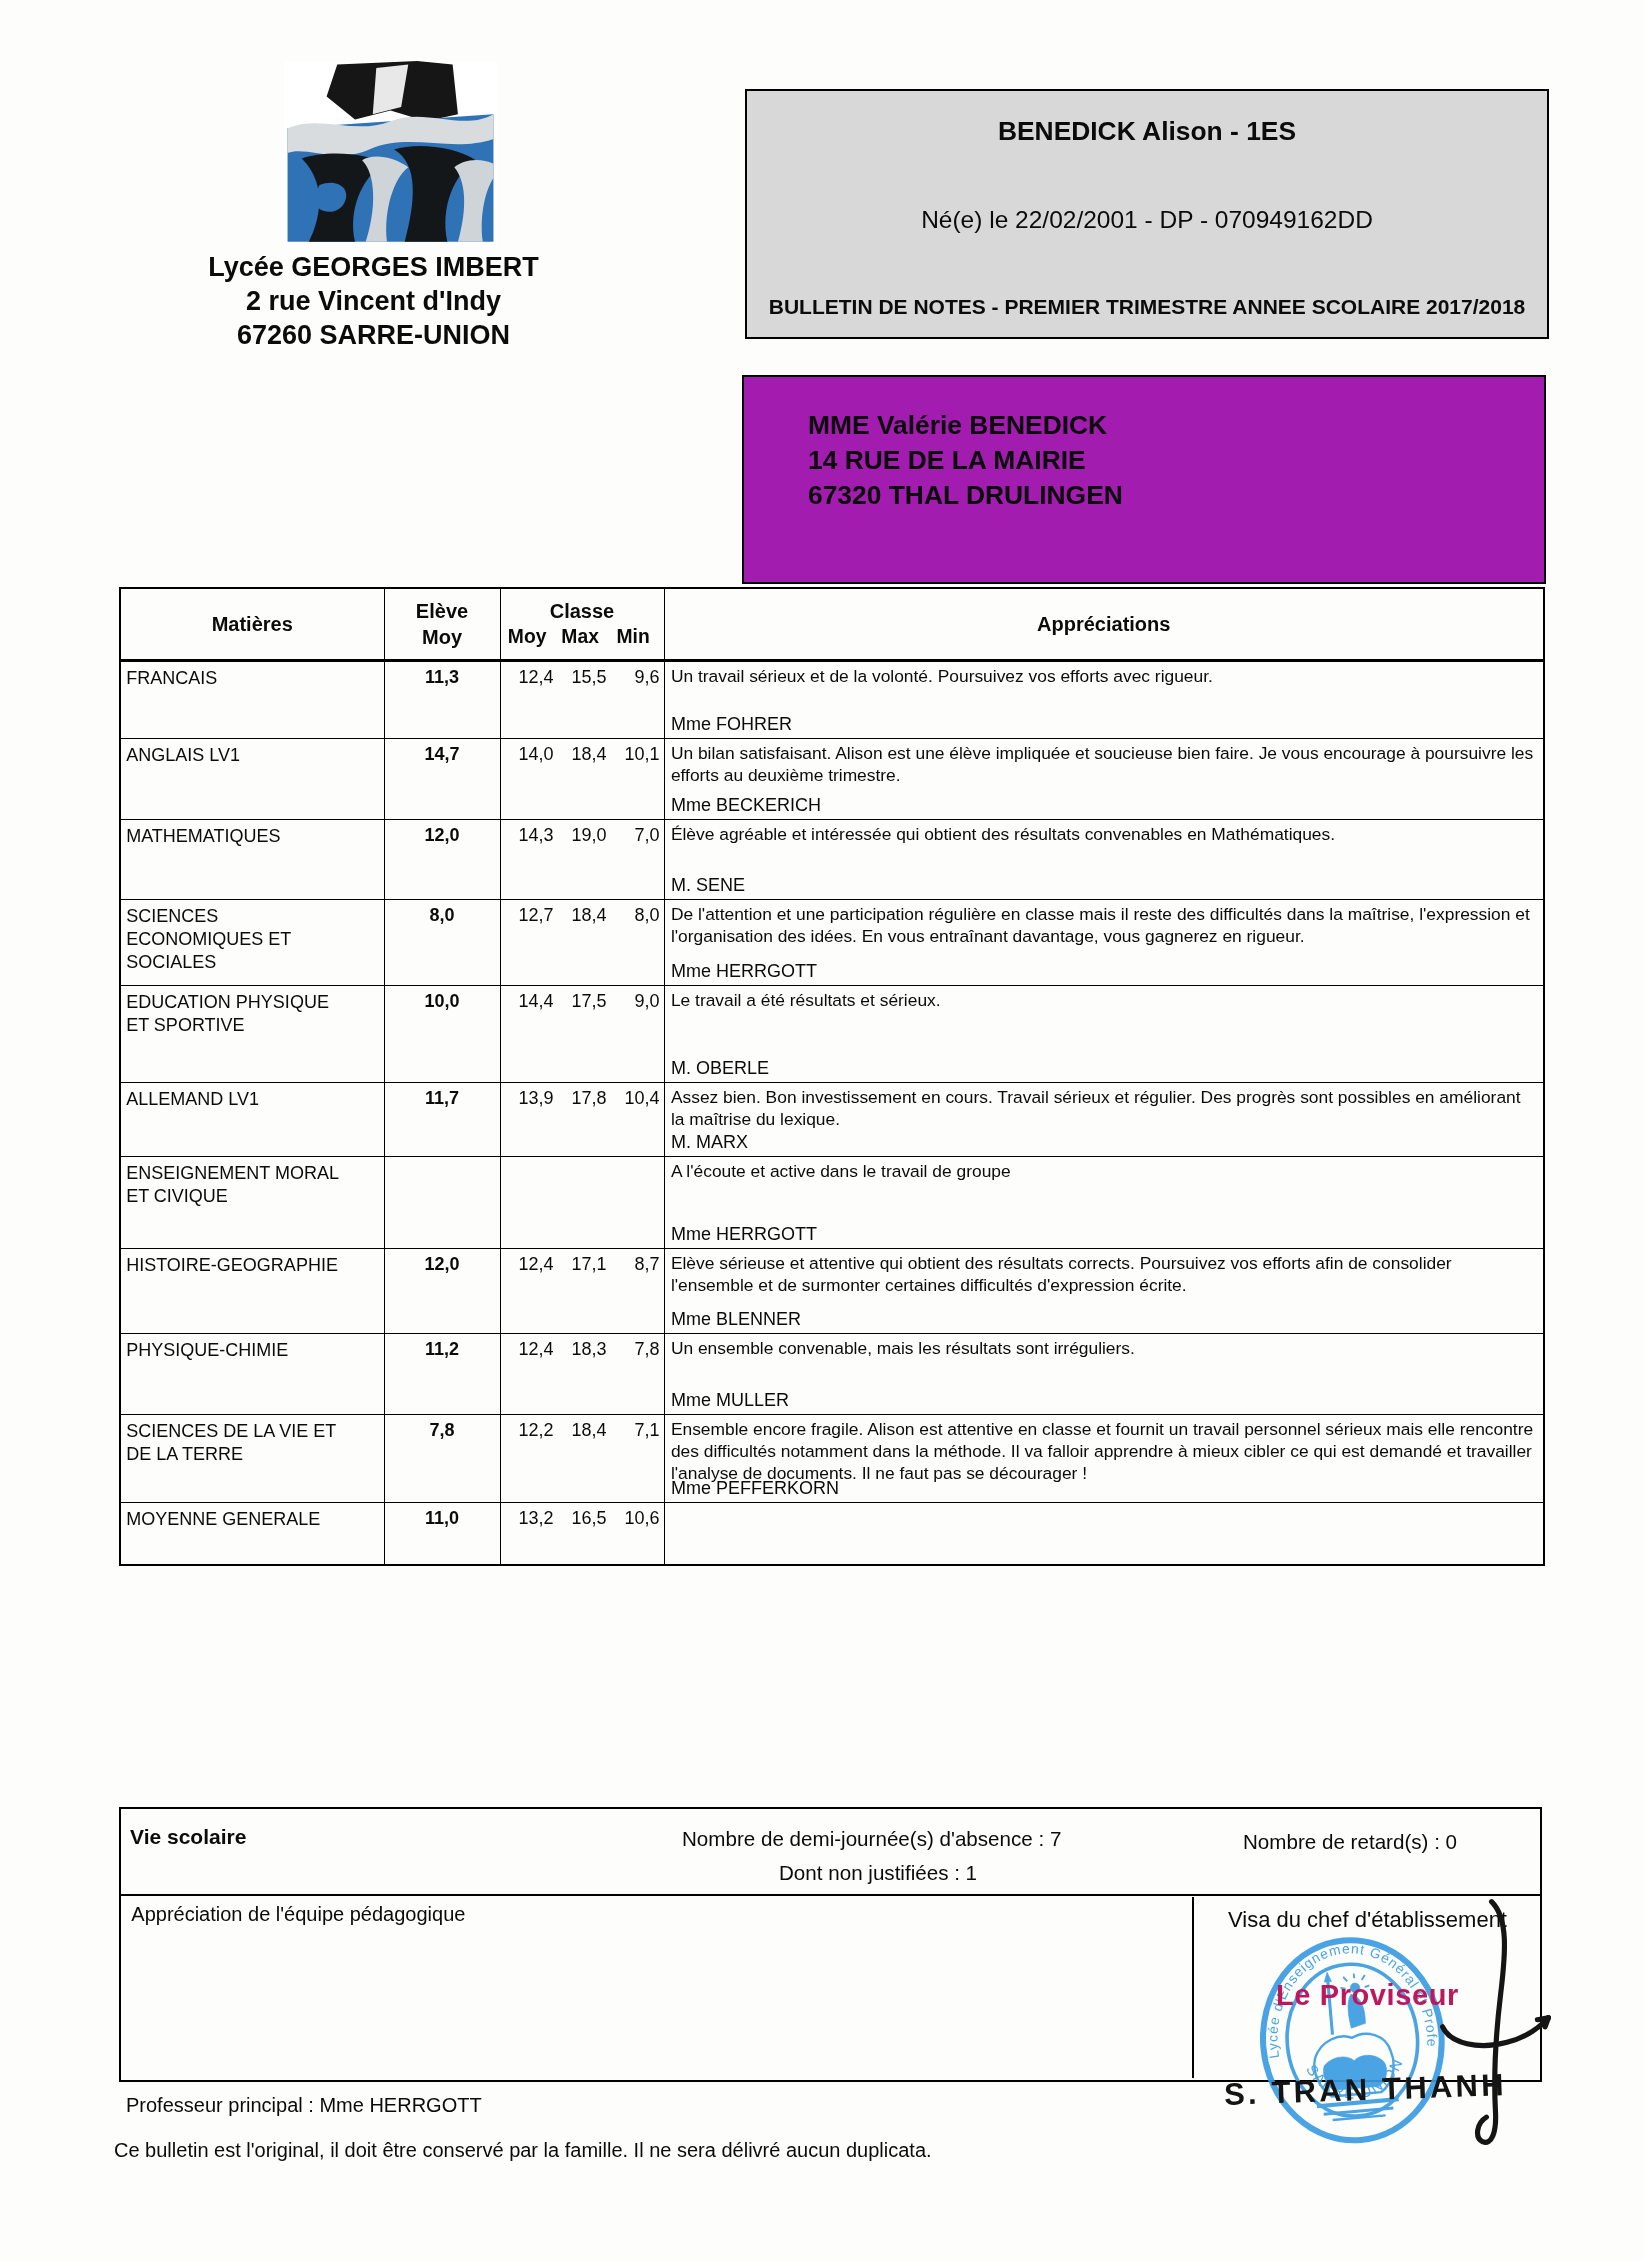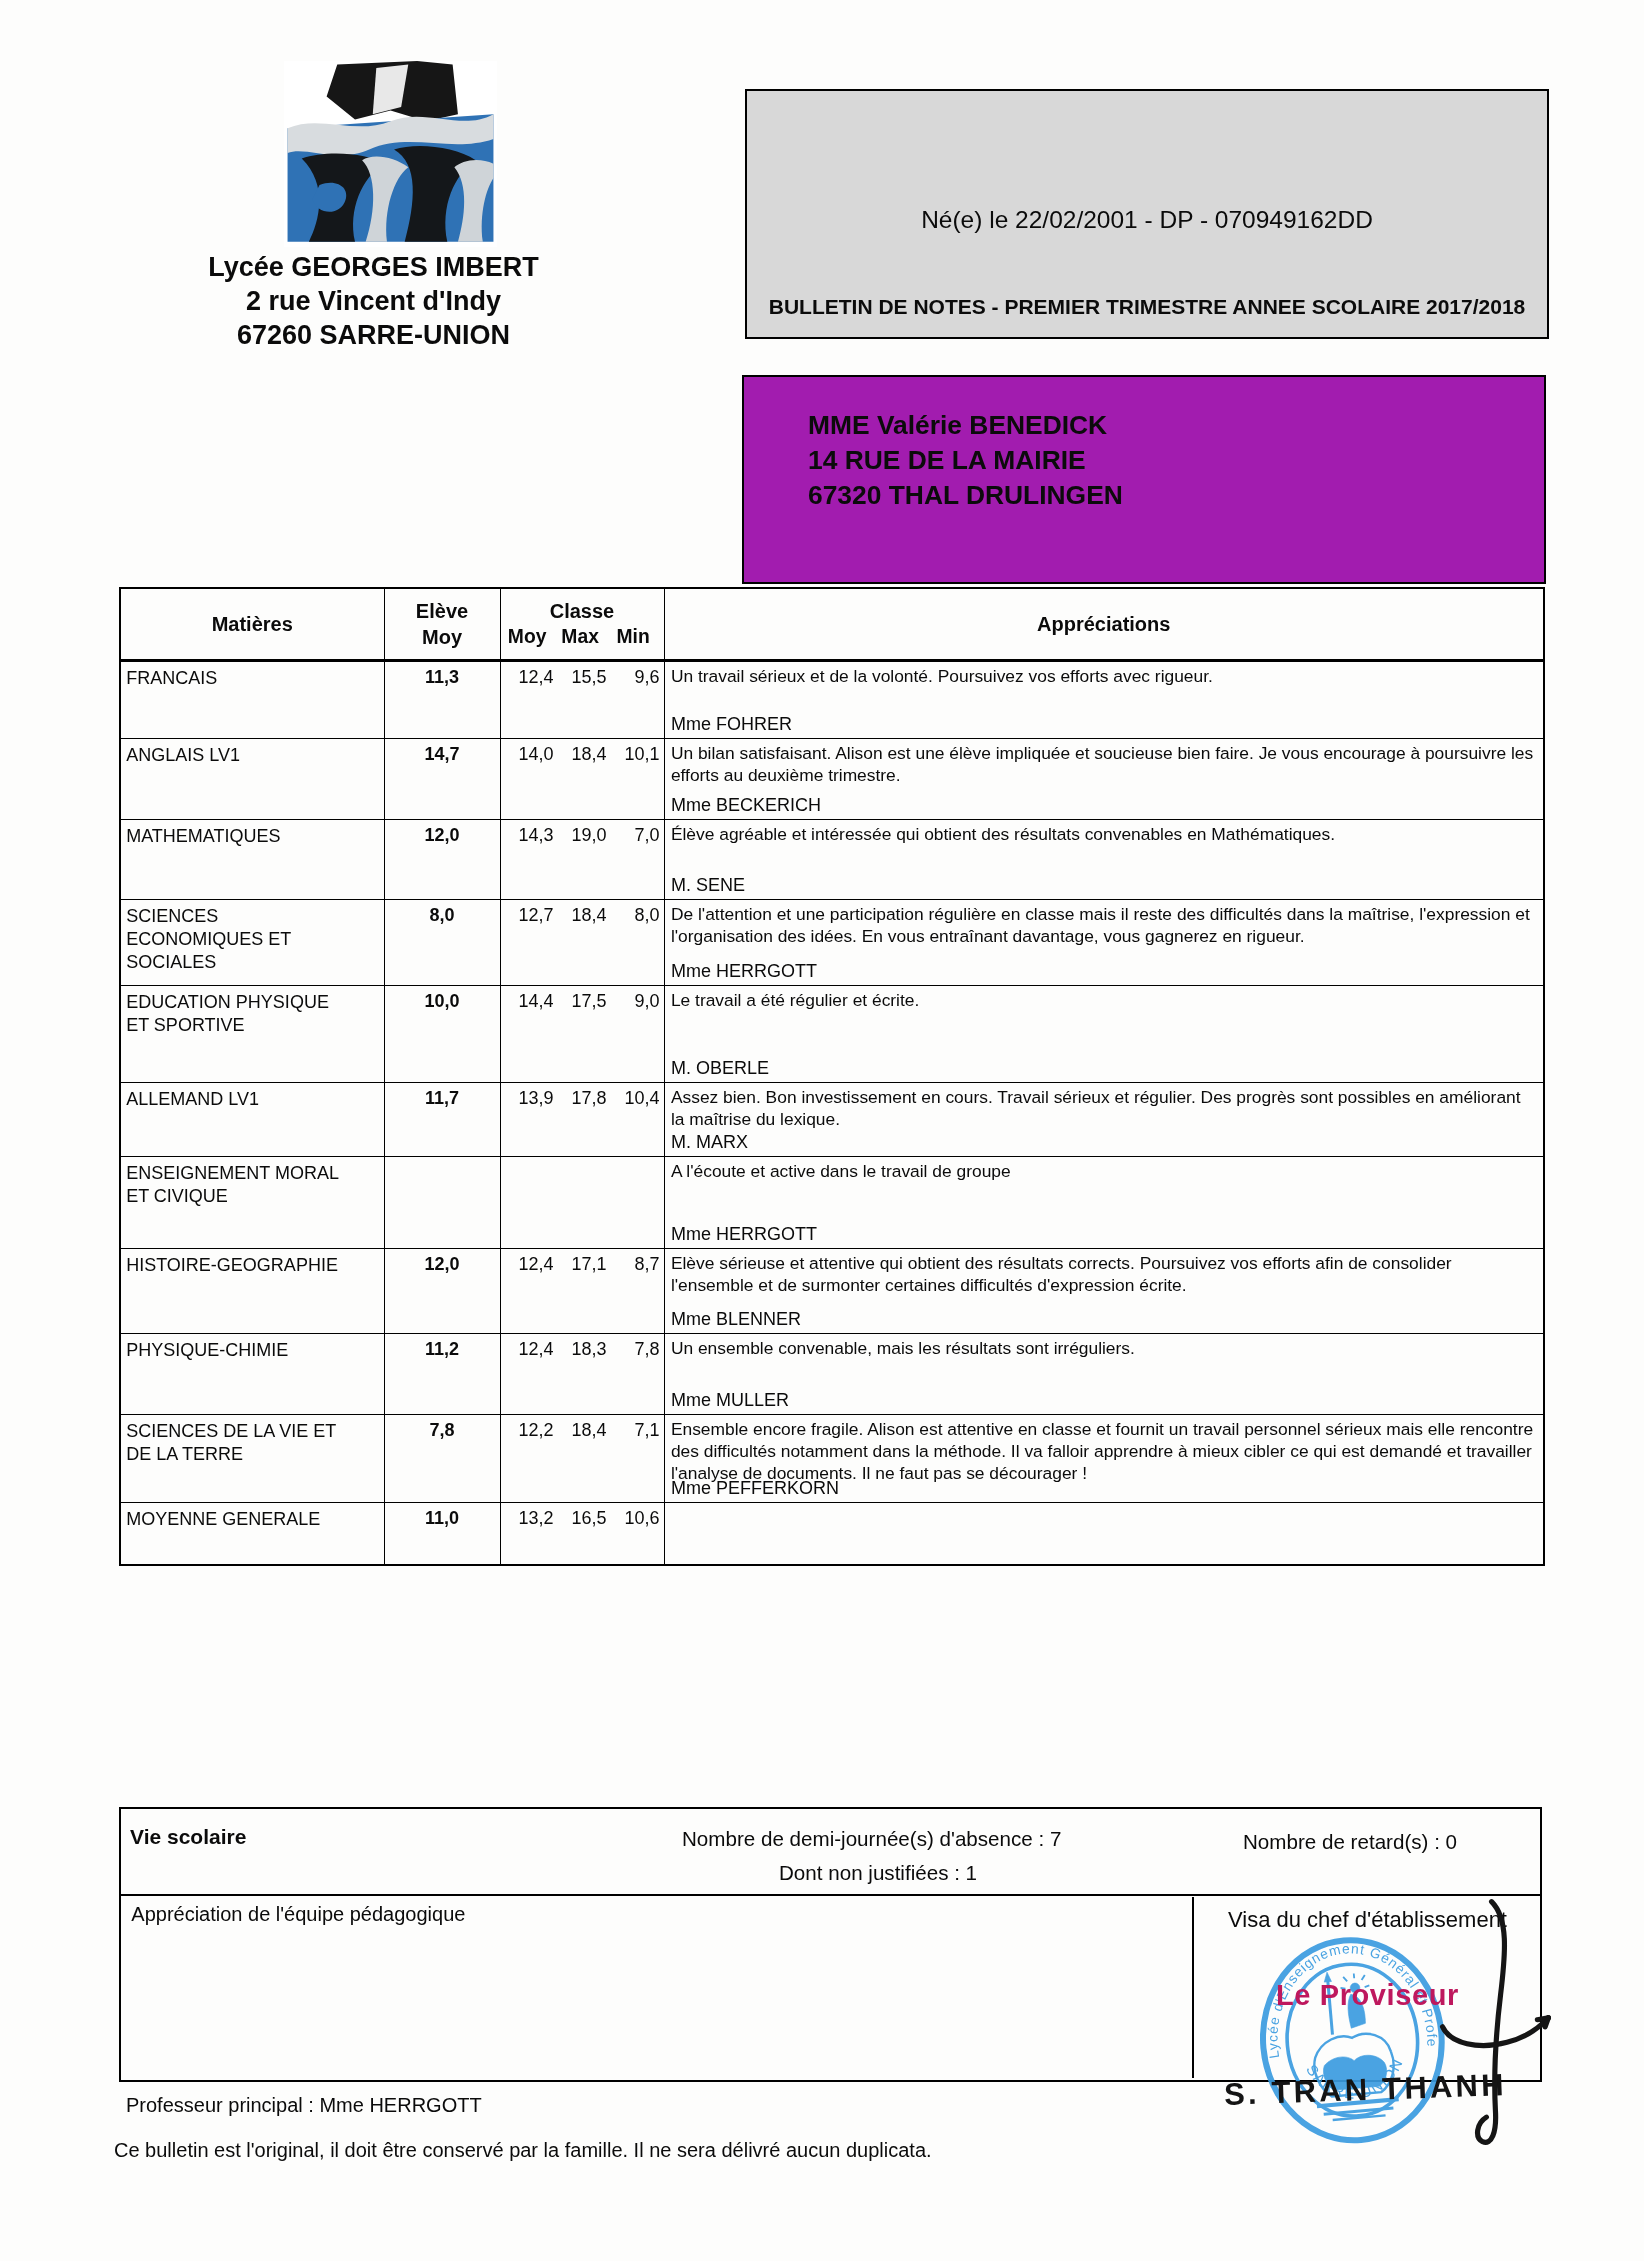--- a/index.html
+++ b/index.html
@@ -90,20 +90,21 @@
   <path d="M20,70 C30,66 38,72 34,80 C30,88 18,86 16,78 Z" fill="#2f72b5"></path>
 </svg>
 
 <div class="abs school-name">
   <div>Lycée GEORGES IMBERT</div>
   <div>2 rue Vincent d'Indy</div>
   <div>67260 SARRE-UNION</div>
 </div>
 
 <div class="abs student-box">
+  <div class="name">BENEDICK Alison - 1ES</div>
   <div class="birth">Né(e) le 22/02/2001 - DP - 070949162DD</div>
   <div class="bulletin">BULLETIN DE NOTES - PREMIER TRIMESTRE ANNEE SCOLAIRE 2017/2018</div>
 </div>
 
 <div class="abs recipient-box">
   <div class="lines">
     <div>MME Valérie BENEDICK</div>
     <div>14 RUE DE LA MAIRIE</div>
     <div>67320 THAL DRULINGEN</div>
   </div>
@@ -219,21 +220,21 @@
           <div>10,0</div>
         </td>
         <td class="c-classe">
           <div class="triplet">
             <span>14,4</span>
             <span>17,5</span>
             <span>9,0</span>
           </div>
         </td>
         <td class="c-appr">
-          <div class="appr-text">Le travail a été régulier et écrite.</div>
+          <div class="appr-text">Le travail a été résultats et sérieux.</div>
           <div class="teacher">M. OBERLE</div>
         </td>
       </tr>
       <tr style="height: 74px;">
         <td class="c-subj">
           <div>ALLEMAND LV1</div>
         </td>
         <td class="c-eleve">
           <div>11,7</div>
         </td>

